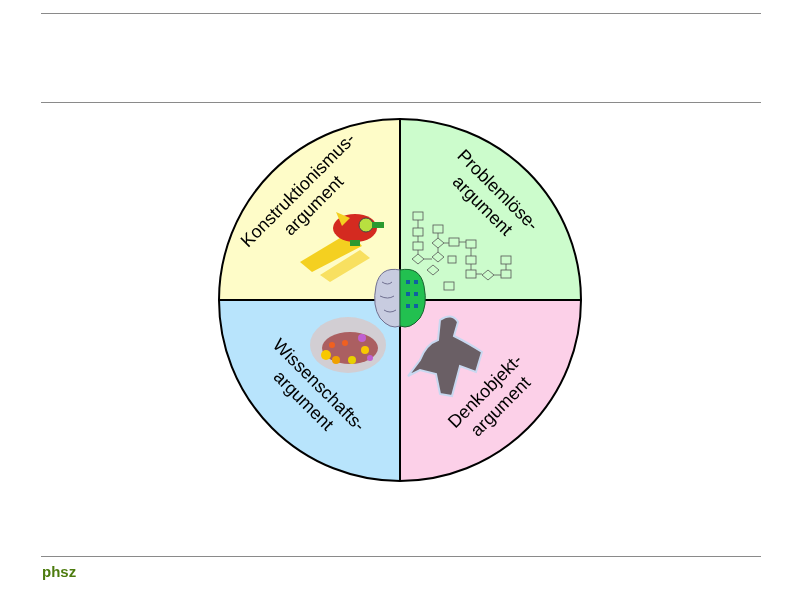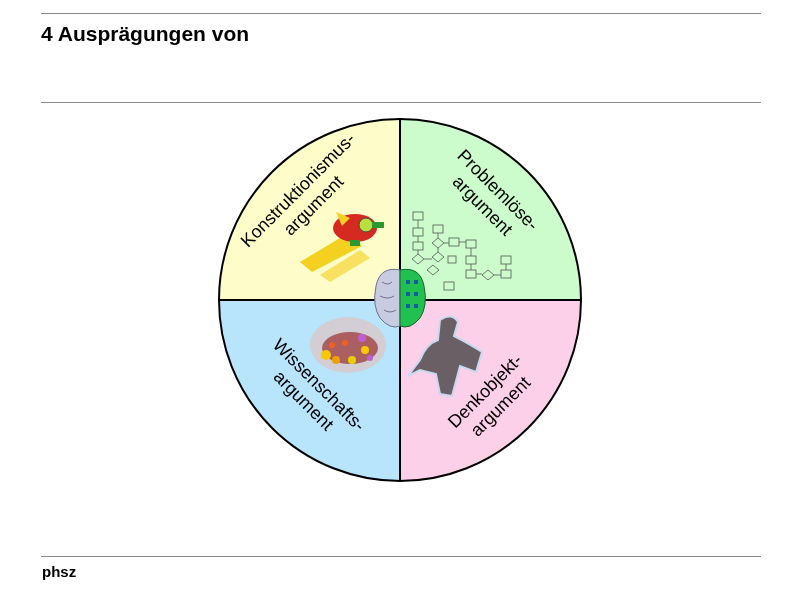--- a/index.html
+++ b/index.html
@@ -1,28 +1,27 @@
 <!DOCTYPE html>
 <html><head>
 <meta charset="utf-8">
 <style>
   html,body{margin:0;padding:0;background:#ffffff;}
   body{width:800px;height:600px;position:relative;overflow:hidden;font-family:"Liberation Sans",sans-serif;}
   .rule{position:absolute;left:41px;width:720px;height:1px;background:#8a8a8a;}
   .title{position:absolute;left:41px;top:20px;font-size:21px;font-weight:bold;line-height:27px;color:#000;}
-  .footer{position:absolute;left:42px;top:563px;font-size:15px;font-weight:bold;color:#000000;}
+  .footer{position:absolute;left:42px;top:563px;font-size:15px;font-weight:bold;color:#4d7c0f;}
   svg{position:absolute;left:0;top:0;}
   .qlabel{font-family:"Liberation Sans",sans-serif;font-size:18px;fill:#000;}
 </style>
 </head>
 <body>
 
 <div class="rule" style="top:13px;"></div>
 <div class="title">
-  <div>4 Ausprägungen von</div>
 </div>
 <div class="rule" style="top:102px;"></div>
 
 <svg width="800" height="600" viewBox="0 0 800 600">
 
   <path d="M400,300 L219,300 A181,181 0 0 1 400,119 Z" fill="#fefcc8"></path>
   <path d="M400,300 L400,119 A181,181 0 0 1 581,300 Z" fill="#ccfccc"></path>
   <path d="M400,300 L400,481 A181,181 0 0 1 219,300 Z" fill="#b8e4fc"></path>
   <path d="M400,300 L581,300 A181,181 0 0 1 400,481 Z" fill="#fcd0e8"></path>
   <circle cx="400" cy="300" r="181" fill="none" stroke="#000" stroke-width="2"></circle>

